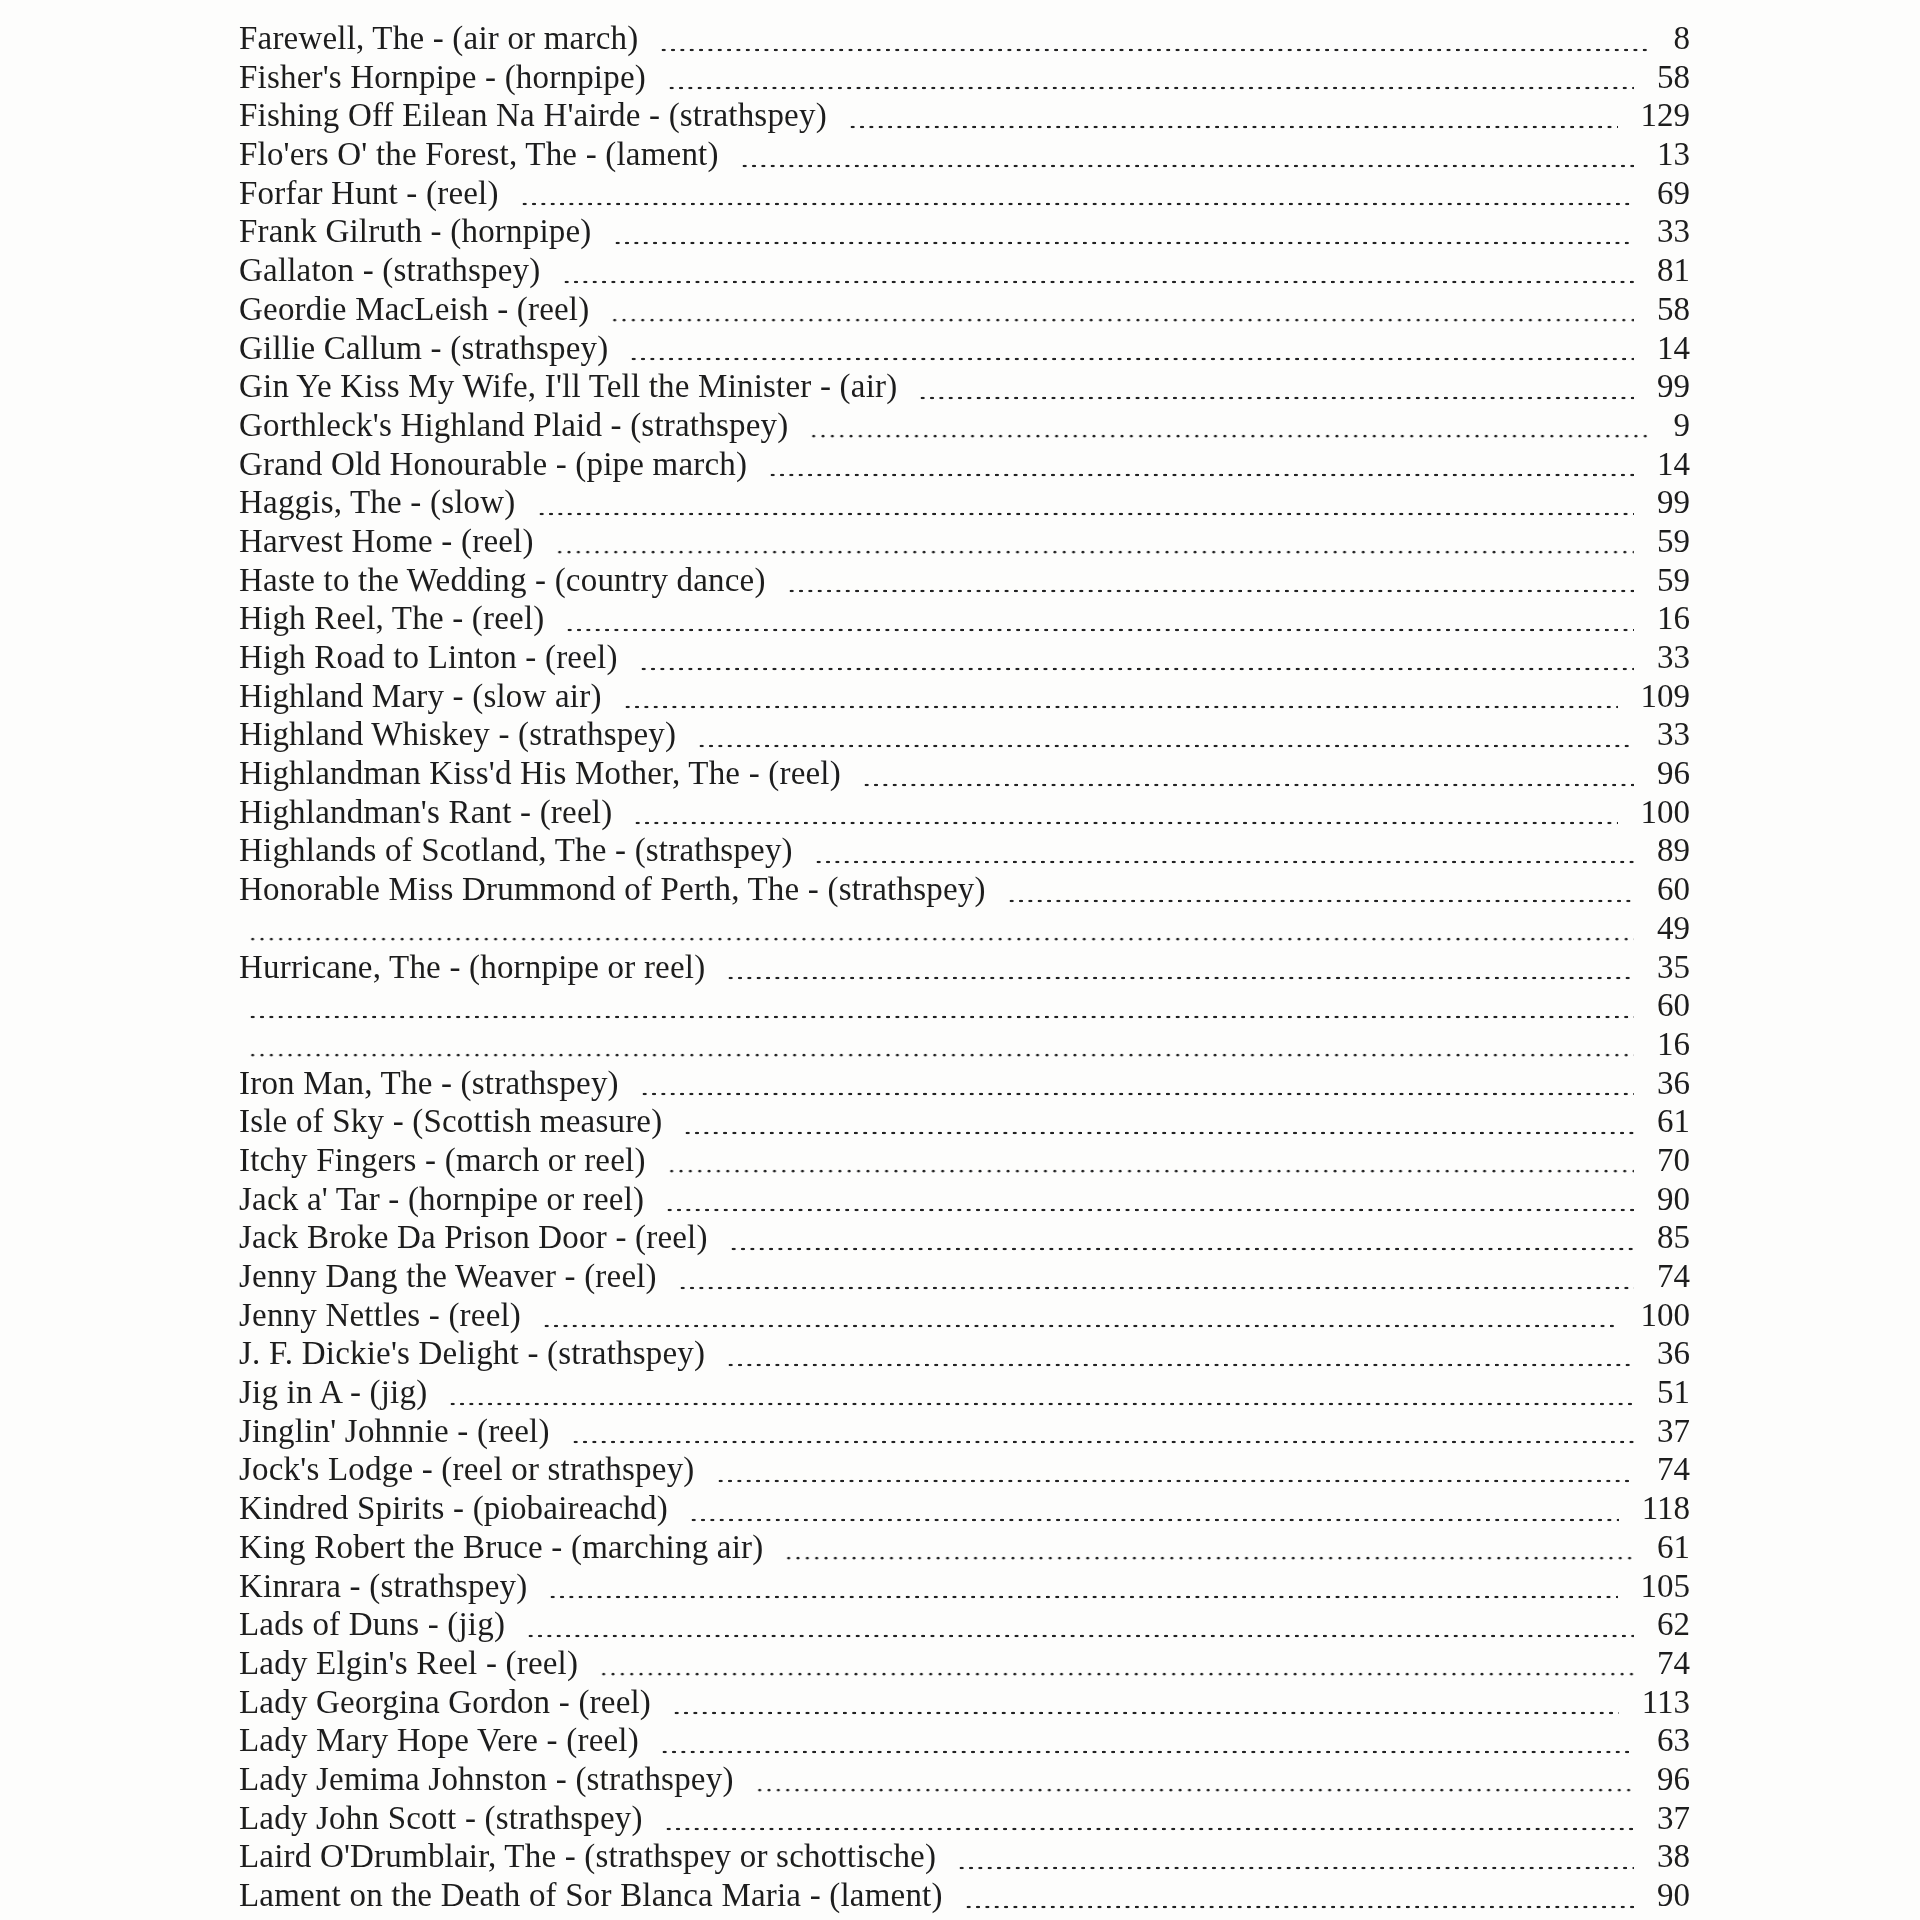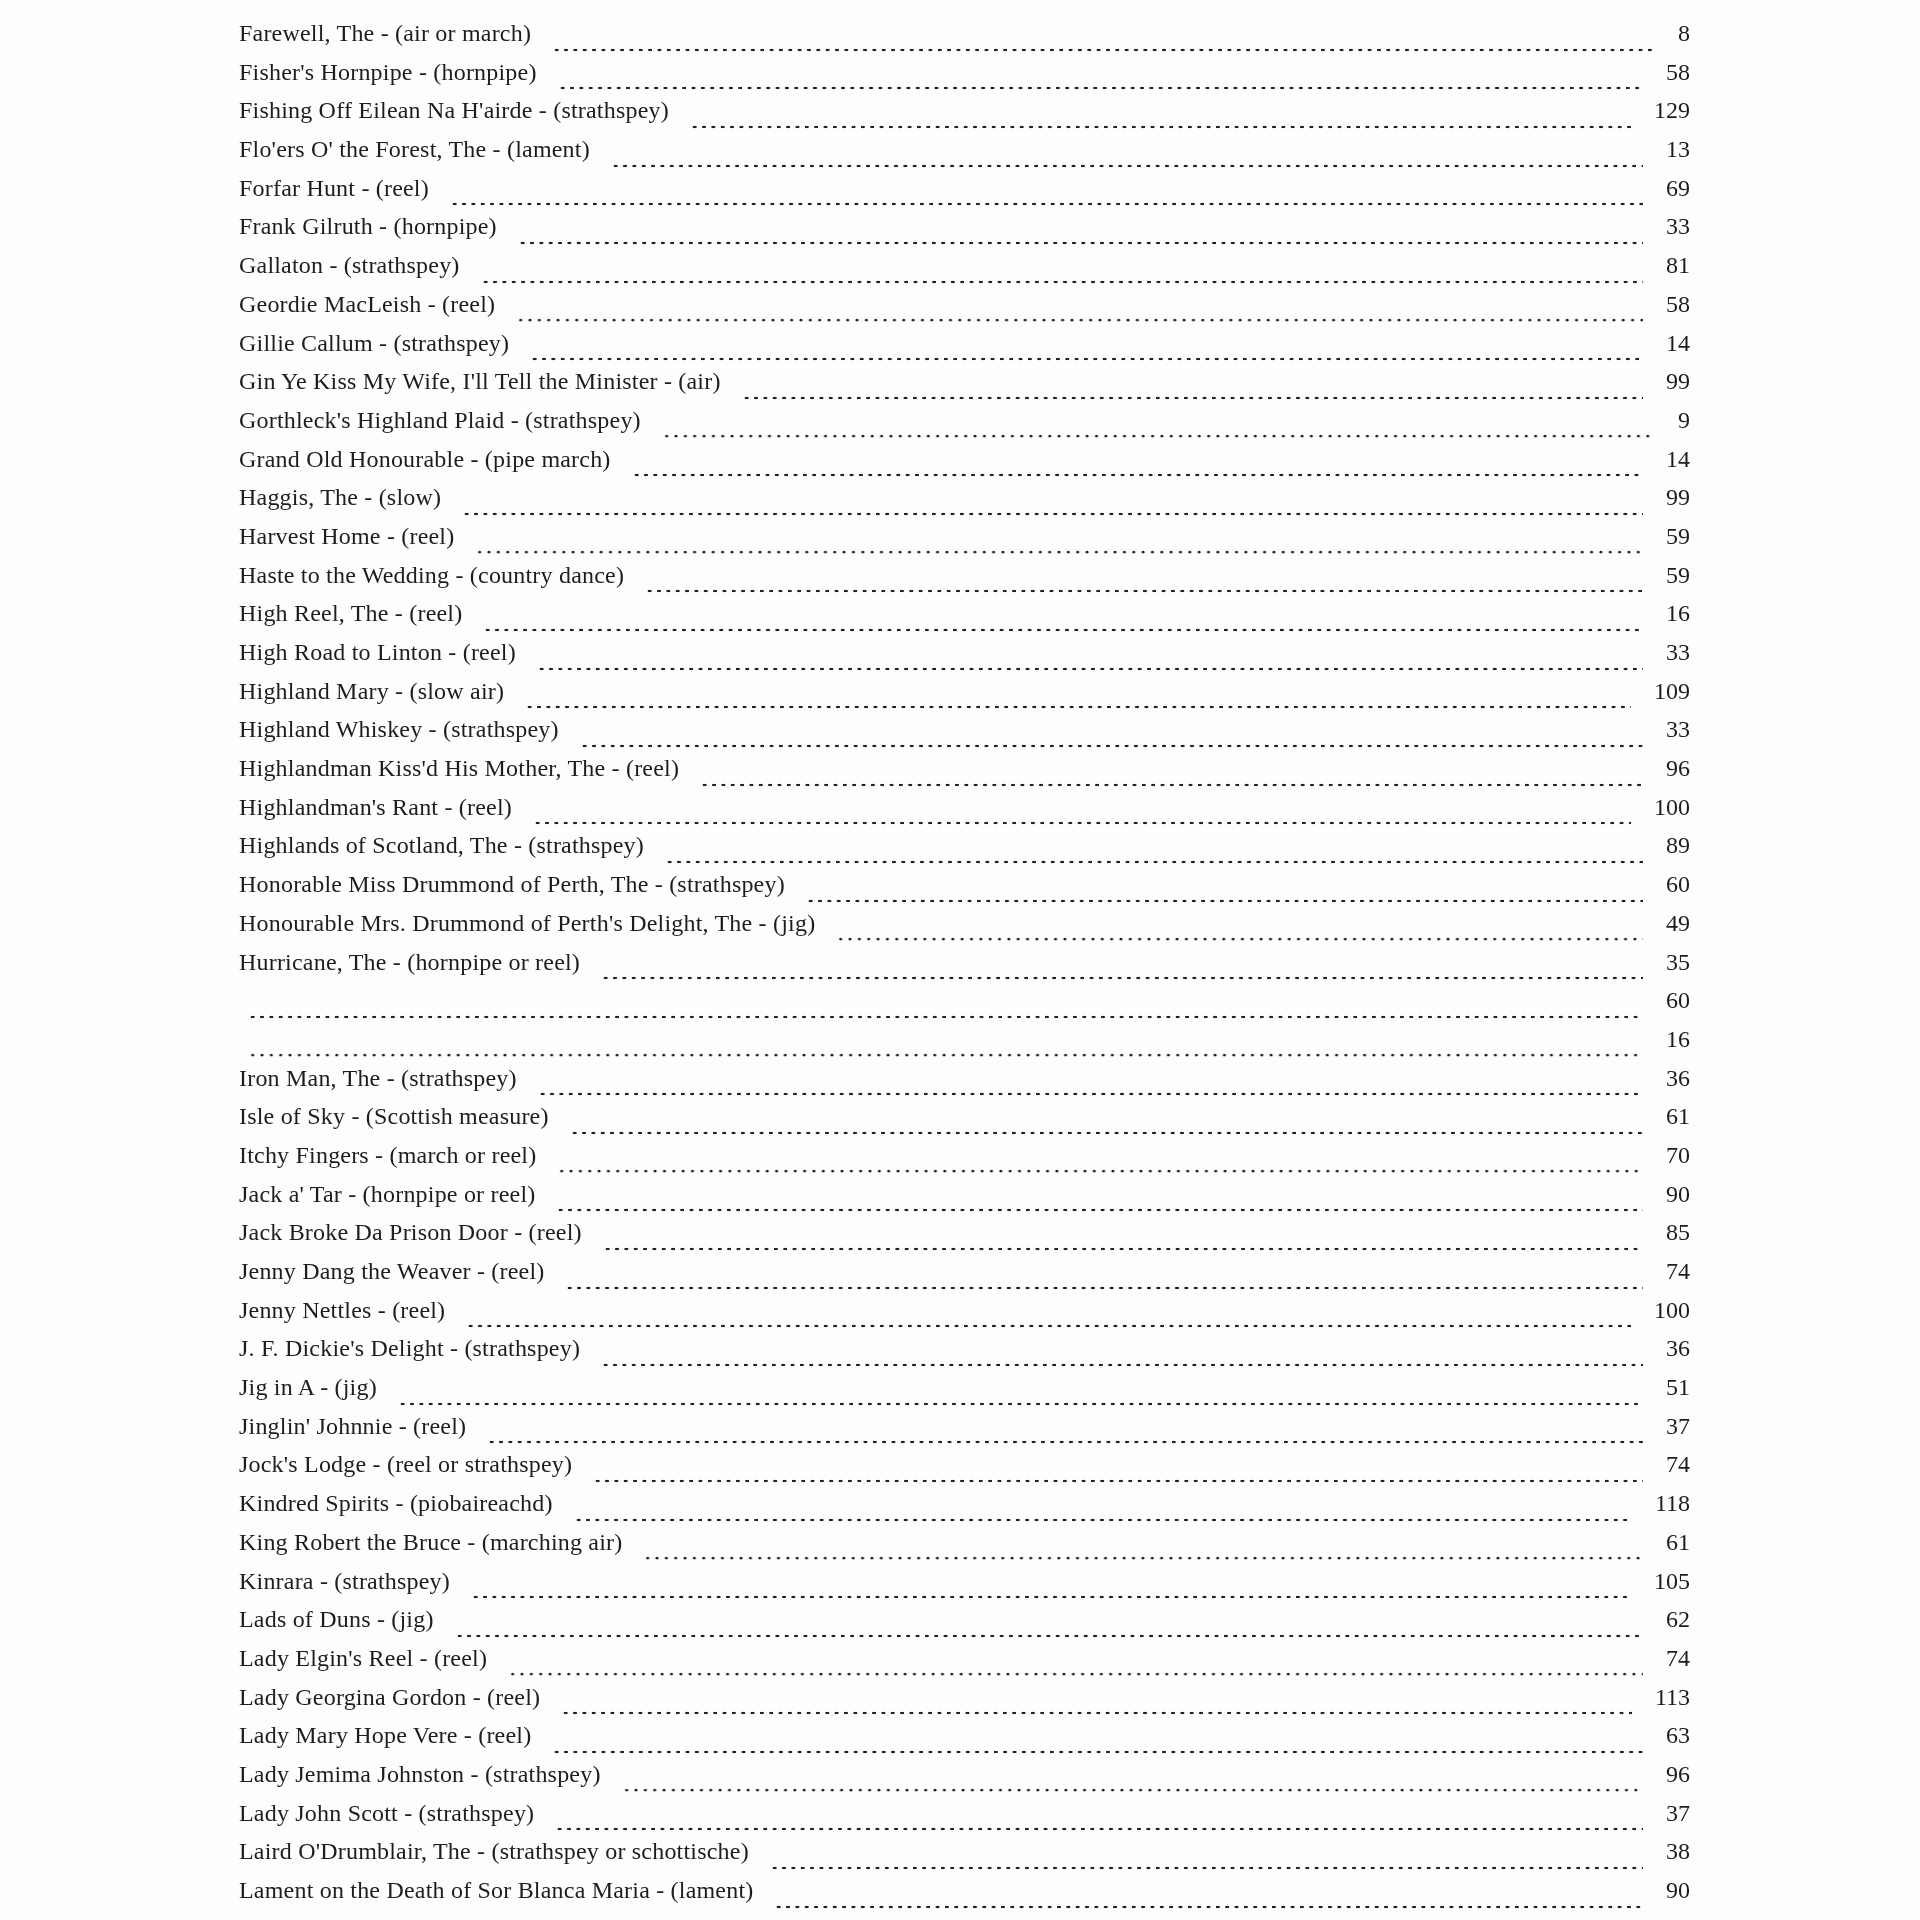--- a/index.html
+++ b/index.html
@@ -17,21 +17,21 @@
   .toc {
     box-sizing: border-box;
     width: 100%;
     height: 100%;
     padding: 20px 230px 0 239px;
   }
   .row {
     display: flex;
     align-items: baseline;
     height: 38.7px;
-    font-size: 24px;
+    font-size: 33px;
     white-space: nowrap;
     gap: 12px;
   }
   .title {
     flex: 0 0 auto;
     letter-spacing: 0.2px;
   }
   .leader {
     flex: 1 1 auto;
     align-self: flex-end;
@@ -161,21 +161,20 @@
       <span class="title">Highlands of Scotland, The - (strathspey)</span>
       <span class="leader"></span>
       <span class="page-num">89</span>
     </div>
     <div class="row">
       <span class="title">Honorable Miss Drummond of Perth, The - (strathspey)</span>
       <span class="leader"></span>
       <span class="page-num">60</span>
     </div>
     <div class="row">
-      <span class="title">Honourable Mrs. Drummond of Perth's Delight, The - (jig)</span>
       <span class="leader"></span>
       <span class="page-num">49</span>
     </div>
     <div class="row">
       <span class="title">Hurricane, The - (hornpipe or reel)</span>
       <span class="leader"></span>
       <span class="page-num">35</span>
     </div>
     <div class="row">
       <span class="leader"></span>

